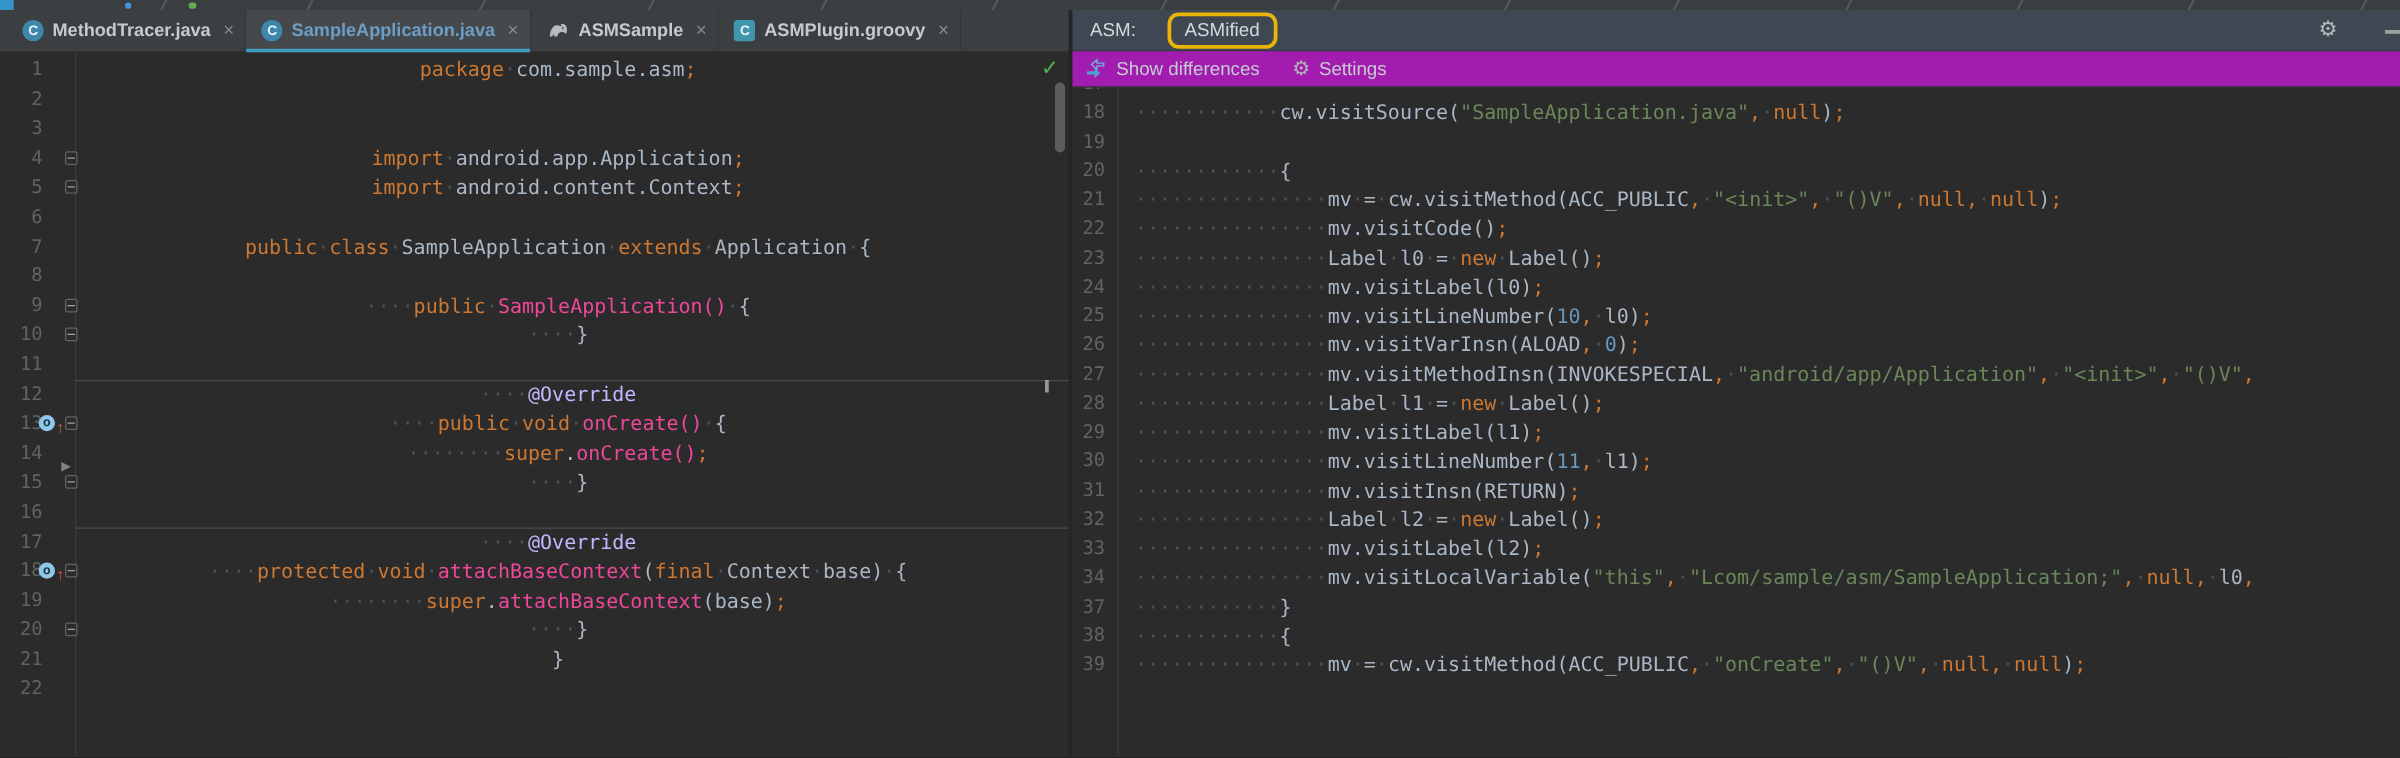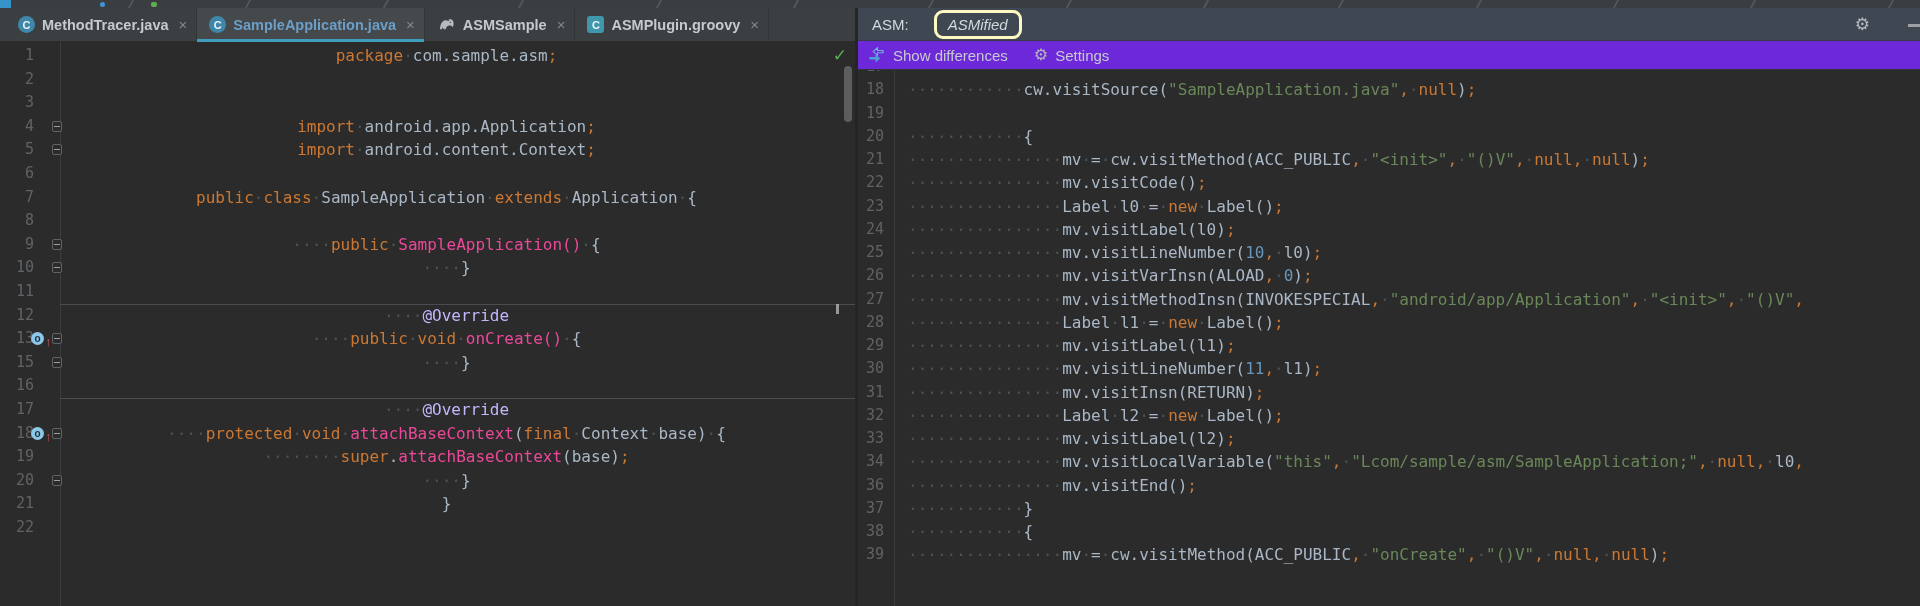--- a/index.html
+++ b/index.html
@@ -69,26 +69,26 @@
   .caretmark{position:absolute;left:836px;top:262px;width:3px;height:10px;background:#b9bcbe;opacity:.75;}
 
   
   .split{position:absolute;left:855px;top:8px;width:3px;height:598px;background:#232527;}
 
   
   .asm-header{position:absolute;left:858px;top:8px;right:0;height:33px;background:#3e4752;
               border-bottom:1px solid #343b43;display:flex;align-items:center;padding-left:14px;
               gap:34px;color:#d3d8dc;font-size:15px;font-weight:500;box-sizing:border-box;}
   .asm-tab{position:relative;}
-  .asm-tab.sel{border:3px solid #fef9c3;border-radius:9px;padding:3px 11px;margin:-3px -9px;font-style:italic;}
+  .asm-tab.sel{border:3px solid #eab308;border-radius:9px;padding:3px 11px;margin:-3px -9px;}
   .hdr-gear{margin-left:auto;margin-right:50px;color:#b7babd;font-size:17px;
             font-family:"DejaVu Sans",sans-serif;line-height:1;}
   .mini{position:absolute;right:0;top:16px;width:12px;height:3px;background:#9da1a4;}
 
-  .asm-toolbar{position:absolute;left:858px;top:41px;right:0;height:29px;background:#6d28d9;
+  .asm-toolbar{position:absolute;left:858px;top:41px;right:0;height:29px;background:#a21caf;
                border-bottom:1px solid #2f3338;display:flex;align-items:center;padding-left:9px;
                gap:7px;color:#c6cbd0;font-size:15px;box-sizing:border-box;}
   .tb-gap{width:12px;}
   .tb-gear{color:#b2b6b9;font-size:16px;font-family:"DejaVu Sans",sans-serif;line-height:1;}
 </style>
 </head>
 <body>
 
 <div class="screen">
 
@@ -158,20 +158,21 @@
         <div class="cl"><span class="lnum">4</span><span class="fold s"></span><span class="ctext"><span class="tk-k">import</span><span class="tk-w">·</span><span class="tk-t">android.app.Application</span><span class="tk-k">;</span></span></div>
         <div class="cl"><span class="lnum">5</span><span class="fold e"></span><span class="ctext"><span class="tk-k">import</span><span class="tk-w">·</span><span class="tk-t">android.content.Context</span><span class="tk-k">;</span></span></div>
         <div class="cl"><span class="lnum">6</span><span class="ctext"></span></div>
         <div class="cl"><span class="lnum">7</span><span class="ctext"><span class="tk-k">public</span><span class="tk-w">·</span><span class="tk-k">class</span><span class="tk-w">·</span><span class="tk-t">SampleApplication</span><span class="tk-w">·</span><span class="tk-k">extends</span><span class="tk-w">·</span><span class="tk-t">Application</span><span class="tk-w">·</span><span class="tk-t">{</span></span></div>
         <div class="cl"><span class="lnum">8</span><span class="ctext"></span></div>
         <div class="cl"><span class="lnum">9</span><span class="fold s"></span><span class="ctext"><span class="tk-w">····</span><span class="tk-k">public</span><span class="tk-w">·</span><span class="tk-m">SampleApplication()</span><span class="tk-w">·</span><span class="tk-t">{</span></span></div>
         <div class="cl"><span class="lnum">10</span><span class="fold e"></span><span class="ctext"><span class="tk-w">····</span><span class="tk-t">}</span></span></div>
         <div class="cl"><span class="lnum">11</span><span class="ctext"></span></div>
         <div class="cl"><div class="msep"></div><span class="lnum">12</span><span class="ctext"><span class="tk-w">····</span><span class="tk-a">@Override</span></span></div>
         <div class="cl"><span class="lnum">13</span><span class="ovr">o</span><span class="ovrarr">↑</span><span class="fold s"></span><span class="ctext"><span class="tk-w">····</span><span class="tk-k">public</span><span class="tk-w">·</span><span class="tk-k">void</span><span class="tk-w">·</span><span class="tk-m">onCreate()</span><span class="tk-w">·</span><span class="tk-t">{</span></span></div>
+        <div class="cl"><span class="lnum">14</span><span class="ptr">▶</span><span class="ctext"><span class="tk-w">········</span><span class="tk-k">super</span><span class="tk-t">.</span><span class="tk-m">onCreate()</span><span class="tk-k">;</span></span></div>
         <div class="cl"><span class="lnum">15</span><span class="fold e"></span><span class="ctext"><span class="tk-w">····</span><span class="tk-t">}</span></span></div>
         <div class="cl"><span class="lnum">16</span><span class="ctext"></span></div>
         <div class="cl"><div class="msep"></div><span class="lnum">17</span><span class="ctext"><span class="tk-w">····</span><span class="tk-a">@Override</span></span></div>
         <div class="cl"><span class="lnum">18</span><span class="ovr">o</span><span class="ovrarr">↑</span><span class="fold s"></span><span class="ctext"><span class="tk-w">····</span><span class="tk-k">protected</span><span class="tk-w">·</span><span class="tk-k">void</span><span class="tk-w">·</span><span class="tk-m">attachBaseContext</span><span class="tk-t">(</span><span class="tk-k">final</span><span class="tk-w">·</span><span class="tk-t">Context</span><span class="tk-w">·</span><span class="tk-t">base)</span><span class="tk-w">·</span><span class="tk-t">{</span></span></div>
         <div class="cl"><span class="lnum">19</span><span class="ctext"><span class="tk-w">········</span><span class="tk-k">super</span><span class="tk-t">.</span><span class="tk-m">attachBaseContext</span><span class="tk-t">(base)</span><span class="tk-k">;</span></span></div>
         <div class="cl"><span class="lnum">20</span><span class="fold e"></span><span class="ctext"><span class="tk-w">····</span><span class="tk-t">}</span></span></div>
         <div class="cl"><span class="lnum">21</span><span class="ctext"><span class="tk-t">}</span></span></div>
         <div class="cl"><span class="lnum">22</span><span class="ctext"></span></div>
       </div>
     <span class="checkmark">✓</span>
@@ -217,20 +218,19 @@
         <div class="cl"><span class="lnum">25</span><span class="ctext"><span class="tk-w">················</span><span class="tk-t">mv.visitLineNumber(</span><span class="tk-n">10</span><span class="tk-k">,</span><span class="tk-w">·</span><span class="tk-t">l0)</span><span class="tk-k">;</span></span></div>
         <div class="cl"><span class="lnum">26</span><span class="ctext"><span class="tk-w">················</span><span class="tk-t">mv.visitVarInsn(ALOAD</span><span class="tk-k">,</span><span class="tk-w">·</span><span class="tk-n">0</span><span class="tk-t">)</span><span class="tk-k">;</span></span></div>
         <div class="cl"><span class="lnum">27</span><span class="ctext"><span class="tk-w">················</span><span class="tk-t">mv.visitMethodInsn(INVOKESPECIAL</span><span class="tk-k">,</span><span class="tk-w">·</span><span class="tk-s">"android/app/Application"</span><span class="tk-k">,</span><span class="tk-w">·</span><span class="tk-s">"&lt;init&gt;"</span><span class="tk-k">,</span><span class="tk-w">·</span><span class="tk-s">"()V"</span><span class="tk-k">,</span></span></div>
         <div class="cl"><span class="lnum">28</span><span class="ctext"><span class="tk-w">················</span><span class="tk-t">Label</span><span class="tk-w">·</span><span class="tk-t">l1</span><span class="tk-w">·</span><span class="tk-t">=</span><span class="tk-w">·</span><span class="tk-k">new</span><span class="tk-w">·</span><span class="tk-t">Label()</span><span class="tk-k">;</span></span></div>
         <div class="cl"><span class="lnum">29</span><span class="ctext"><span class="tk-w">················</span><span class="tk-t">mv.visitLabel(l1)</span><span class="tk-k">;</span></span></div>
         <div class="cl"><span class="lnum">30</span><span class="ctext"><span class="tk-w">················</span><span class="tk-t">mv.visitLineNumber(</span><span class="tk-n">11</span><span class="tk-k">,</span><span class="tk-w">·</span><span class="tk-t">l1)</span><span class="tk-k">;</span></span></div>
         <div class="cl"><span class="lnum">31</span><span class="ctext"><span class="tk-w">················</span><span class="tk-t">mv.visitInsn(RETURN)</span><span class="tk-k">;</span></span></div>
         <div class="cl"><span class="lnum">32</span><span class="ctext"><span class="tk-w">················</span><span class="tk-t">Label</span><span class="tk-w">·</span><span class="tk-t">l2</span><span class="tk-w">·</span><span class="tk-t">=</span><span class="tk-w">·</span><span class="tk-k">new</span><span class="tk-w">·</span><span class="tk-t">Label()</span><span class="tk-k">;</span></span></div>
         <div class="cl"><span class="lnum">33</span><span class="ctext"><span class="tk-w">················</span><span class="tk-t">mv.visitLabel(l2)</span><span class="tk-k">;</span></span></div>
         <div class="cl"><span class="lnum">34</span><span class="ctext"><span class="tk-w">················</span><span class="tk-t">mv.visitLocalVariable(</span><span class="tk-s">"this"</span><span class="tk-k">,</span><span class="tk-w">·</span><span class="tk-s">"Lcom/sample/asm/SampleApplication;"</span><span class="tk-k">,</span><span class="tk-w">·</span><span class="tk-k">null</span><span class="tk-k">,</span><span class="tk-w">·</span><span class="tk-t">l0</span><span class="tk-k">,</span></span></div>
-        <div class="cl"><span class="lnum">36</span><span class="ctext"><span class="tk-w">················</span><span class="tk-t">mv.visitEnd()</span><span class="tk-k">;</span></span></div>
         <div class="cl"><span class="lnum">37</span><span class="ctext"><span class="tk-w">············</span><span class="tk-t">}</span></span></div>
         <div class="cl"><span class="lnum">38</span><span class="ctext"><span class="tk-w">············</span><span class="tk-t">{</span></span></div>
         <div class="cl"><span class="lnum">39</span><span class="ctext"><span class="tk-w">················</span><span class="tk-t">mv</span><span class="tk-w">·</span><span class="tk-t">=</span><span class="tk-w">·</span><span class="tk-t">cw.visitMethod(ACC_PUBLIC</span><span class="tk-k">,</span><span class="tk-w">·</span><span class="tk-s">"onCreate"</span><span class="tk-k">,</span><span class="tk-w">·</span><span class="tk-s">"()V"</span><span class="tk-k">,</span><span class="tk-w">·</span><span class="tk-k">null</span><span class="tk-k">,</span><span class="tk-w">·</span><span class="tk-k">null</span><span class="tk-t">)</span><span class="tk-k">;</span></span></div>
       </div>
   </div>
 
 </div>
 
 </body></html>

